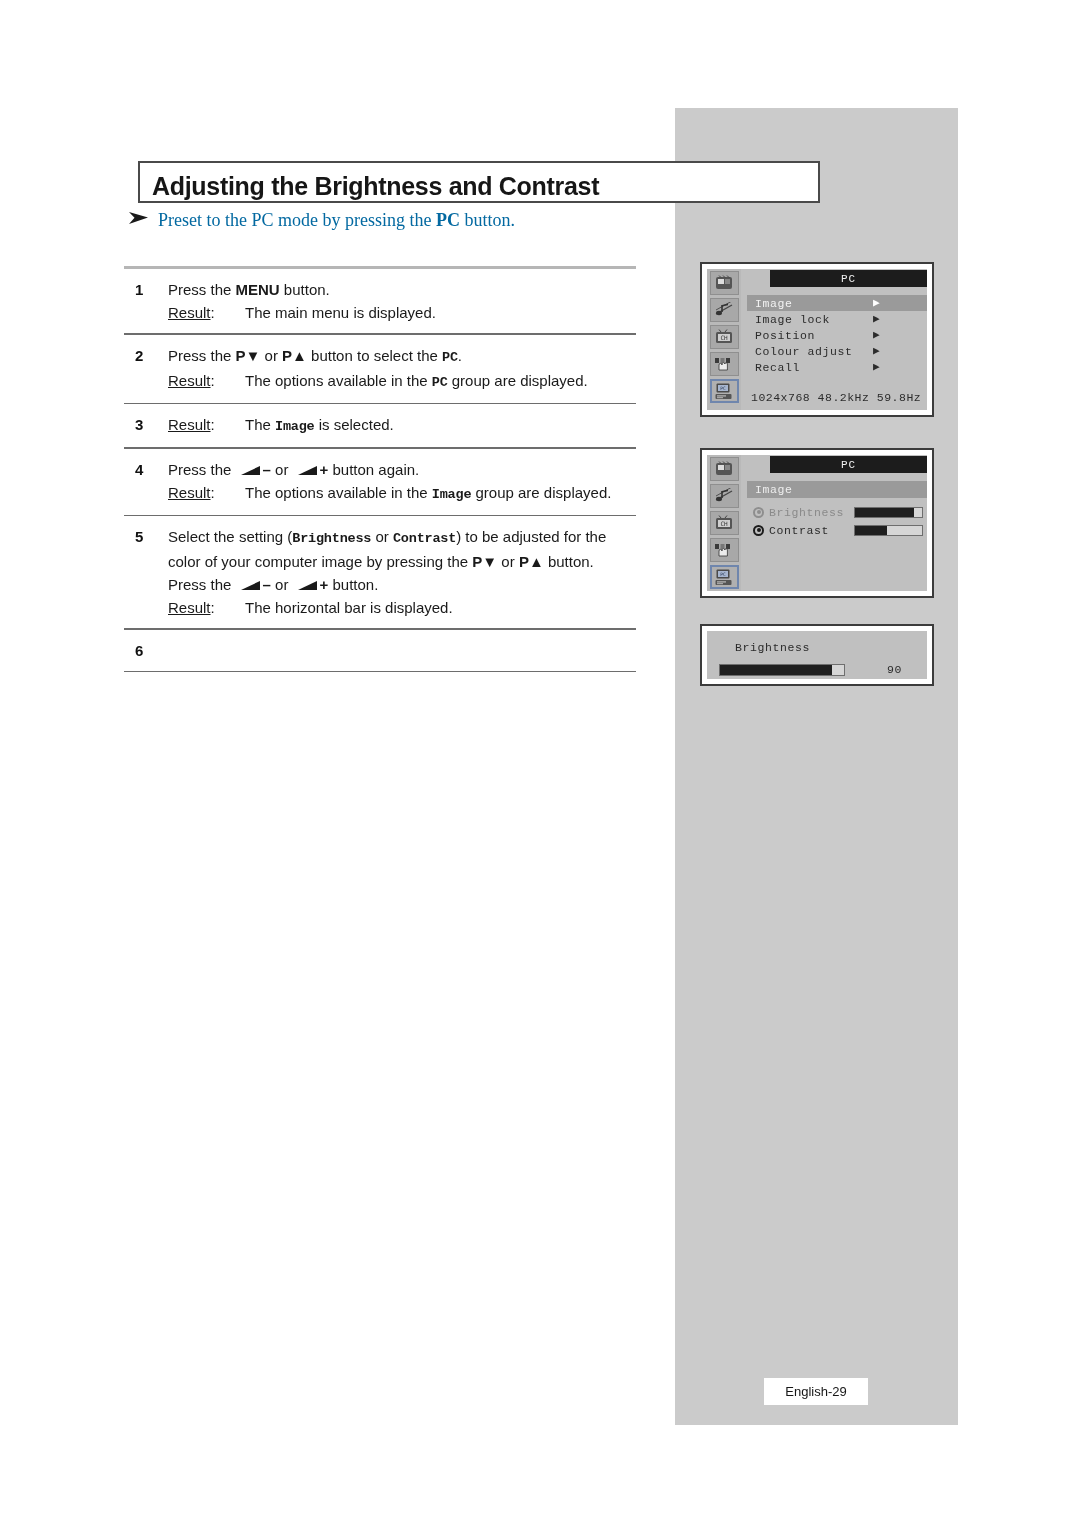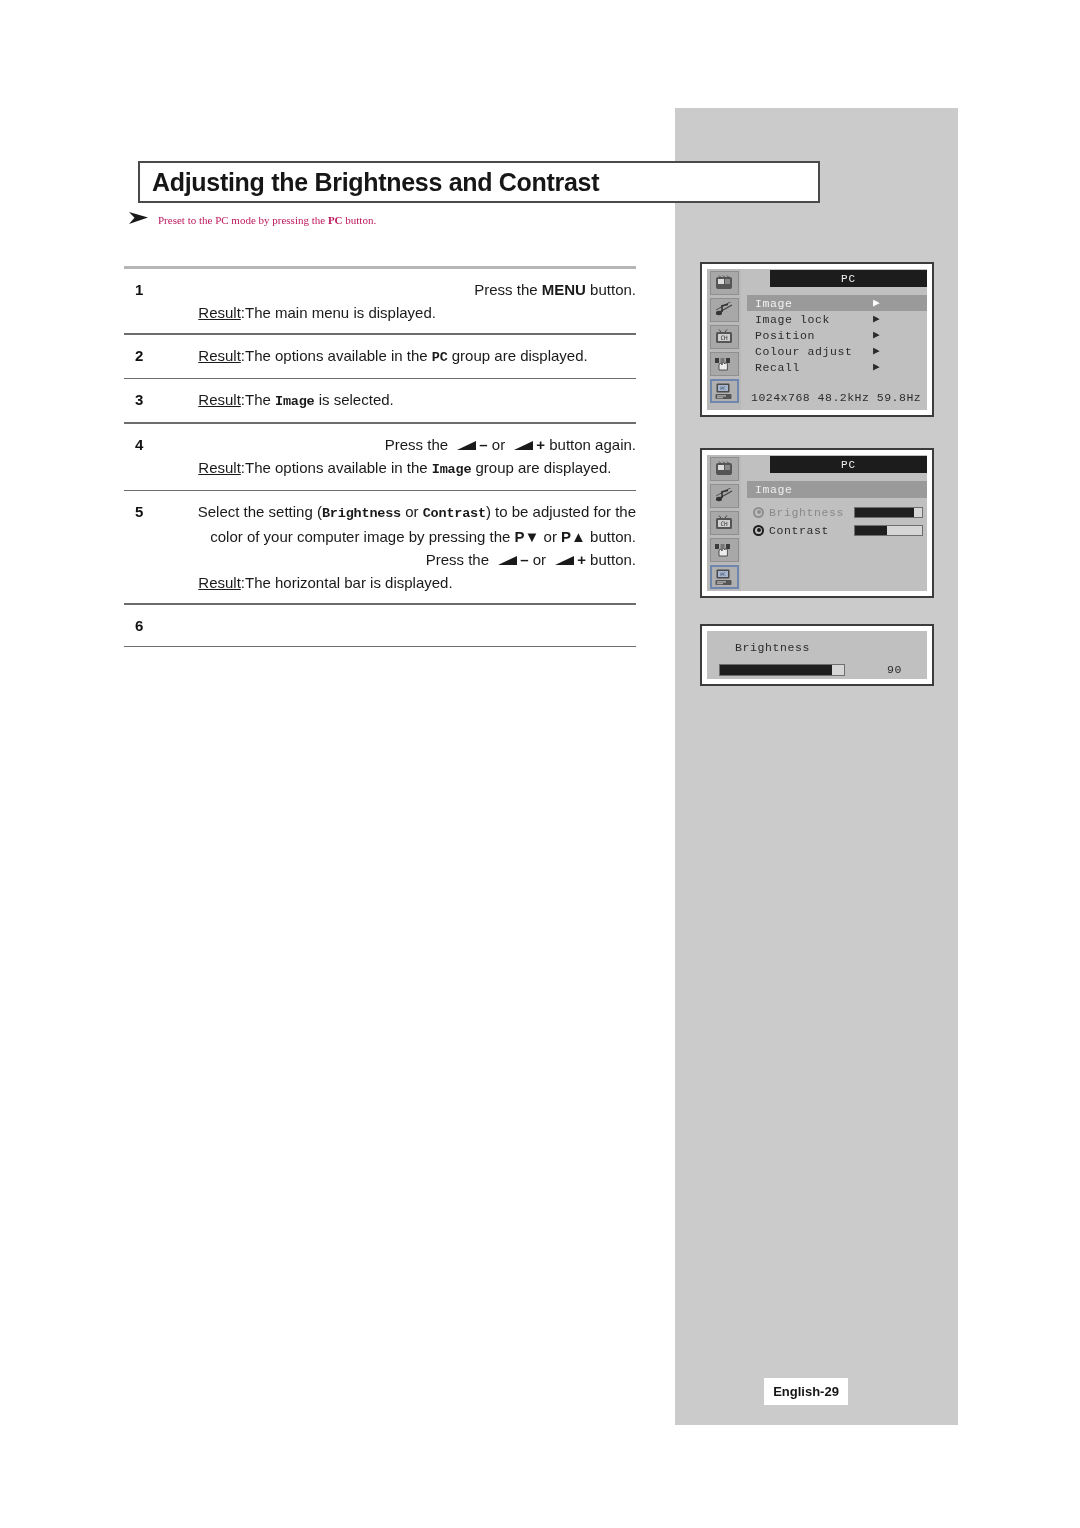--- a/index.html
+++ b/index.html
@@ -30,21 +30,21 @@
   .title-box {
     position: absolute;
     left: 138px;
     top: 161px;
     width: 682px;
     height: 42px;
     background: #ffffff;
     border: 2px solid #4a4a4a;
     box-sizing: border-box;
     display: flex;
-    align-items: center;
+    align-items: flex-end;
   }
   .title-text {
     font-size: 25px;
     font-weight: bold;
     letter-spacing: -0.3px;
     padding-left: 12px;
     color: #161616;
     white-space: nowrap;
   }
 
@@ -59,23 +59,23 @@
   }
   .arrow-glyph {
     width: 30px;
     flex: 0 0 30px;
     font-size: 17px;
     line-height: 20px;
     color: #1a1a1a;
   }
   .preset-text {
     font-family: "Liberation Serif", serif;
-    font-size: 11px;
+    font-size: 18px;
     line-height: 20px;
-    color: #be185d;
+    color: #0369a1;
   }
   .preset-text b { font-weight: bold; }
 
   
   .steps {
     position: absolute;
     left: 124px;
     top: 266px;
     width: 512px;
   }
@@ -99,21 +99,20 @@
     font-weight: bold;
     padding-left: 11px;
     box-sizing: border-box;
     line-height: 23px;
     color: #111;
   }
   .step-body {
     flex: 1 1 auto;
     font-size: 15px;
     line-height: 23px;
-    text-align: right;
   }
   .step-line { white-space: normal; }
   .result-row {
     display: flex;
   }
   .result-label {
     flex: 0 0 77px;
     font-size: 15px;
     line-height: 23px;
   }
@@ -353,28 +352,28 @@
     font-size: 11.5px;
     letter-spacing: 0.6px;
     color: #2b2b2b;
   }
 
   
   .footer-badge {
     position: absolute;
     left: 764px;
     top: 1378px;
-    width: 84px;
+    width: 104px;
     height: 27px;
     background: #ffffff;
     display: flex;
     align-items: center;
     justify-content: center;
     font-size: 13px;
-    font-weight: bold;
+    font-weight: normal;
     color: #161616;
   }
 </style>
 </head>
 <body>
 
 <div class="grey-panel"></div>
 
 <div class="title-box">
   <div class="title-text">Adjusting the Brightness and Contrast</div>
@@ -399,20 +398,21 @@
           <div class="result-row">
             <div class="result-label"><u>Result</u>:</div>
             <div class="result-text">The main menu is displayed.</div>
           </div>
         </div>
       </div>
       <div class="rule"></div>
       <div class="step">
         <div class="step-num">2</div>
         <div class="step-body">
+          <div class="step-line"><span>Press the </span><b class="bold">P▼</b><span> or </span><b class="bold">P▲</b><span> button to select the </span><span class="mono">PC</span><span>.</span></div>
           <div class="result-row">
             <div class="result-label"><u>Result</u>:</div>
             <div class="result-text"><span>The options available in the </span><span class="mono">PC</span><span> group are displayed.</span></div>
           </div>
         </div>
       </div>
       <div class="rule"></div>
       <div class="step">
         <div class="step-num">3</div>
         <div class="step-body">

